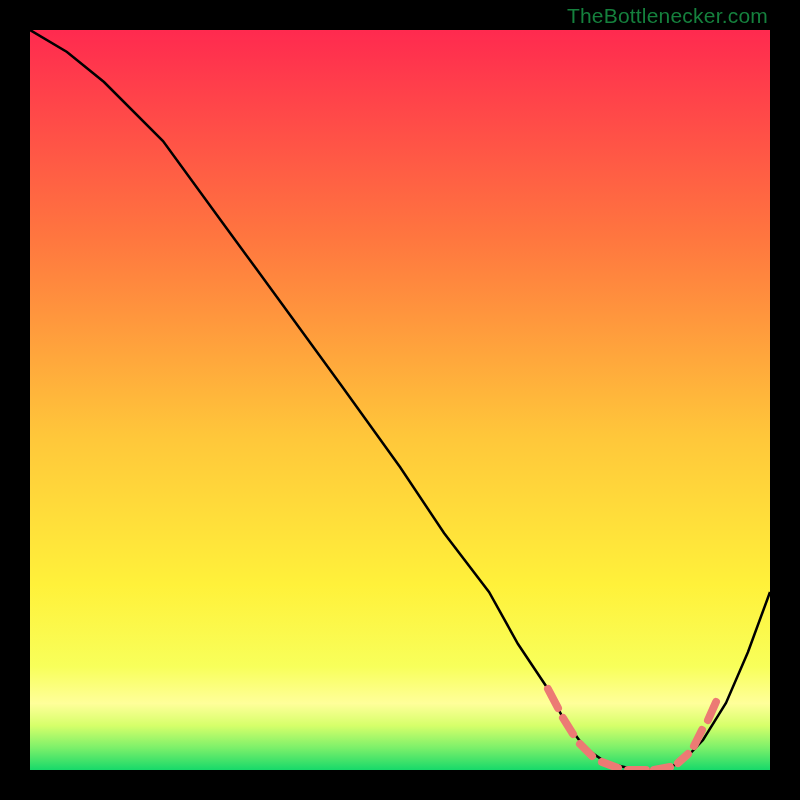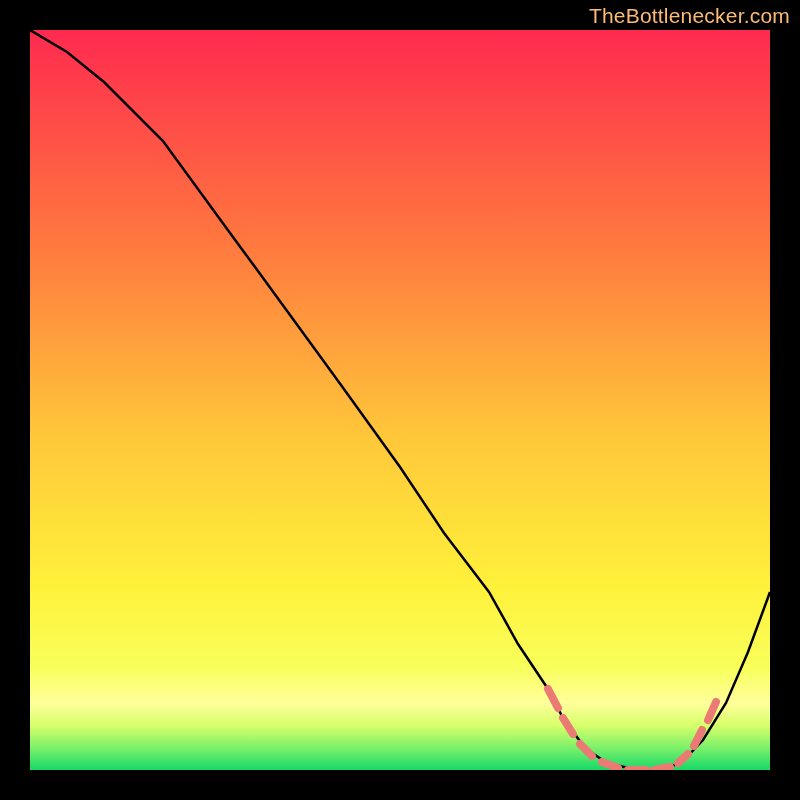--- a/index.html
+++ b/index.html
@@ -7,22 +7,22 @@
     width: 800px;
     height: 800px;
     background: #000;
     position: relative;
     font-family: Arial, sans-serif;
     overflow: hidden;
   }
   .watermark {
     position: absolute;
     top: 4px;
-    right: 10px;
-    color: #fdba74;
+    right: 32px;
+    color: #15803d;
     font-size: 21px;
     font-weight: 500;
     z-index: 10;
     letter-spacing: 0.2px;
   }
   .plot-area {
     position: absolute;
     left: 30px;
     top: 30px;
     width: 740px;

